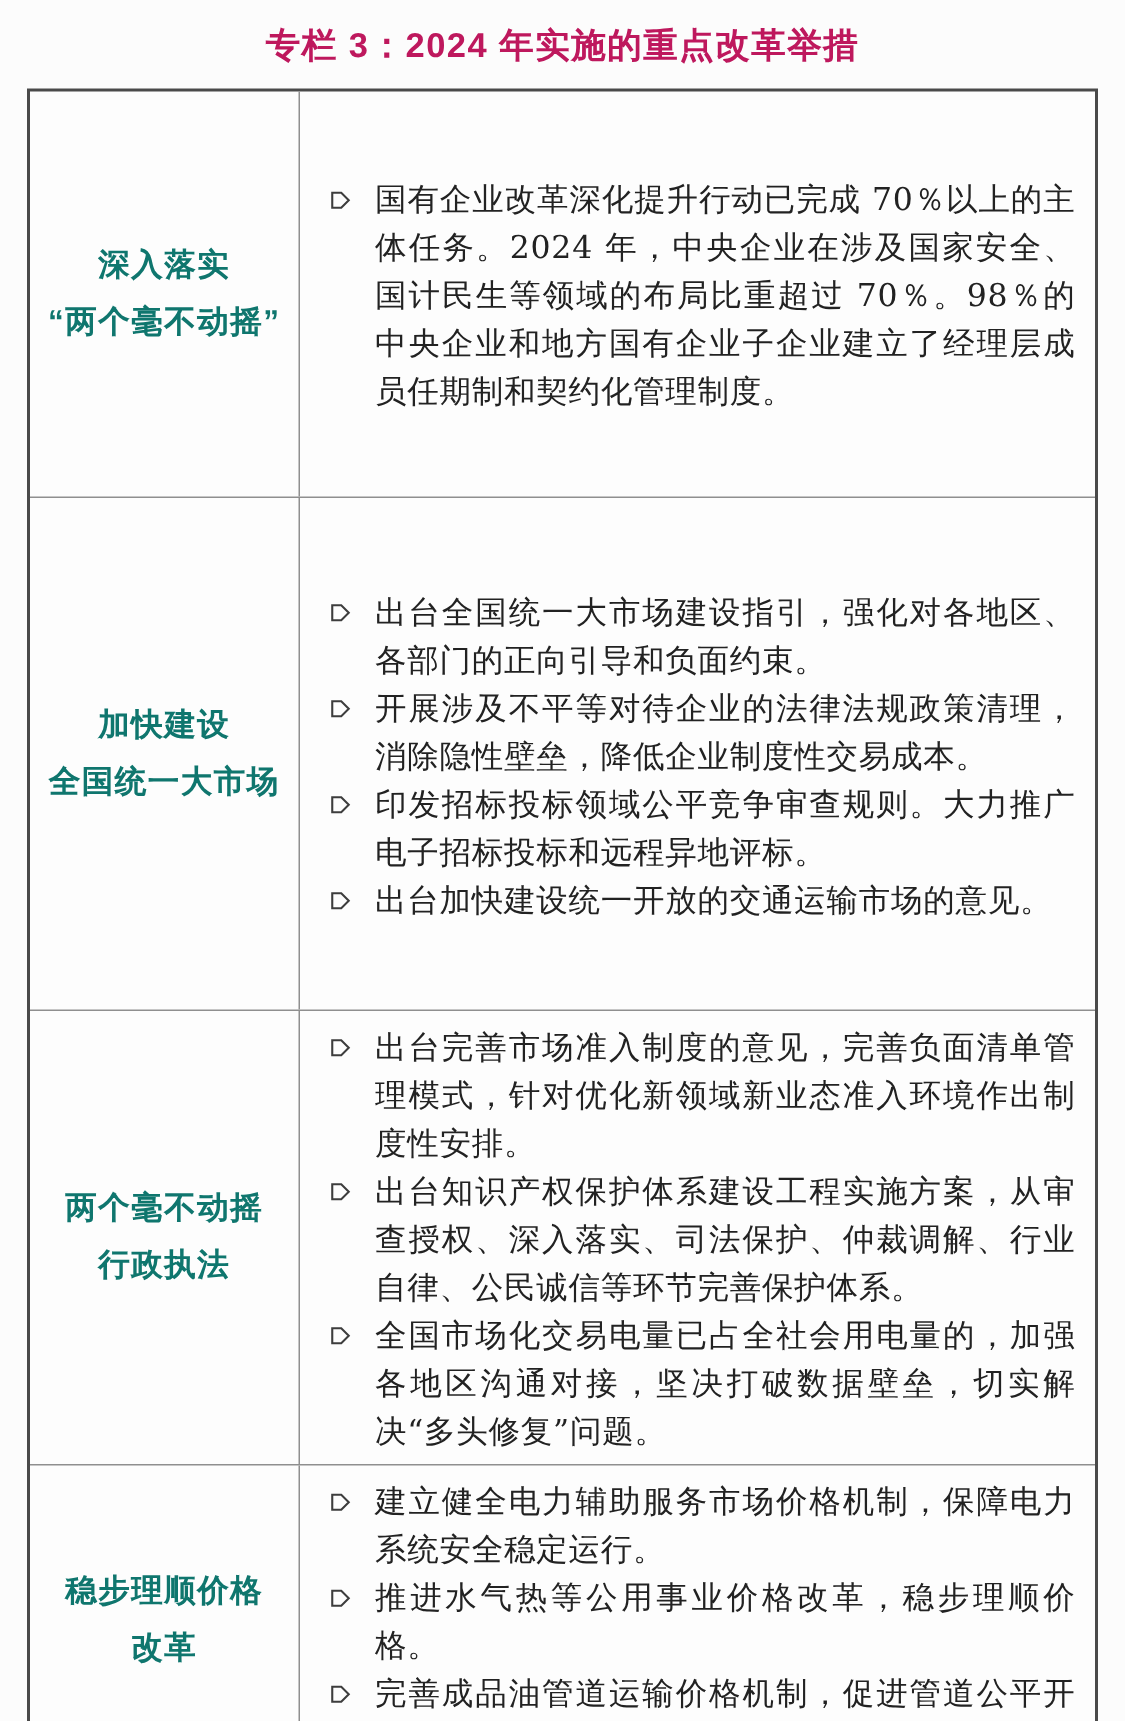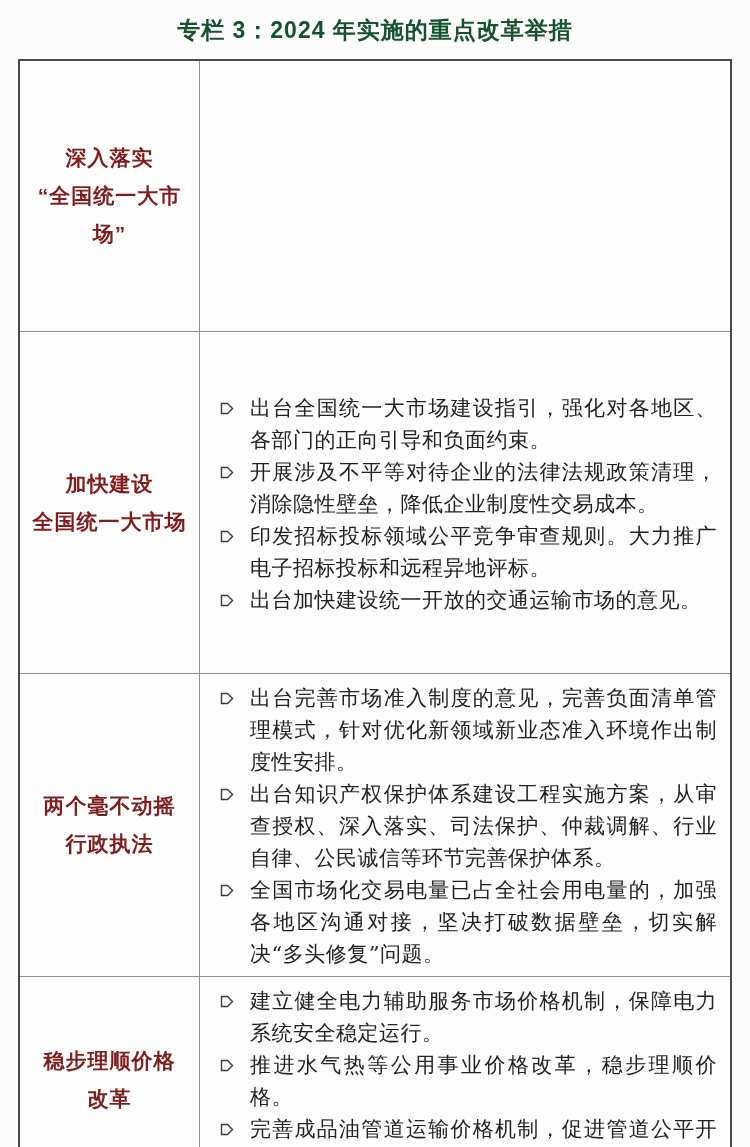--- a/index.html
+++ b/index.html
@@ -10,21 +10,21 @@
     color: #1c1c1c;
     font-family: "Liberation Sans", sans-serif;
   }
   .page { width: 750px; min-height: 1147px; }
   .page-title {
     text-align: center;
     font-weight: bold;
     font-size: 23px;
     letter-spacing: 1px;
     padding: 15px 0 13px 0;
-    color: #14532d;
+    color: #be185d;
   }
   .box-table {
     width: 714px;
     margin: 0 auto;
     border: 2px solid #4a4a4a;
     border-bottom-width: 3px;
     background: #fdfdfd;
   }
   .row {
     display: flex;
@@ -38,21 +38,21 @@
     display: flex;
     flex-direction: column;
     justify-content: center;
     align-items: center;
     text-align: center;
     font-weight: bold;
     font-size: 21px;
     line-height: 38px;
     letter-spacing: 1px;
     padding: 8px 4px;
-    color: #7f1d1d;
+    color: #0f766e;
   }
   .row-items {
     flex: 1 1 auto;
     display: flex;
     flex-direction: column;
     justify-content: center;
     padding: 8px 13px 6px 0;
   }
   .item { display: flex; align-items: flex-start; }
   .arrow-wrap {
@@ -82,23 +82,29 @@
 
 <div class="page">
 
   <div class="page-title">专栏 3：2024 年实施的重点改革举措</div>
 
   <div class="box-table">
 
     <div class="row r0">
       <div class="row-header">
         <span>深入落实</span>
-        <span>“全国统一大市场”</span>
+        <span>“两个毫不动摇”</span>
       </div>
       <div class="row-items">
+        <div class="item">
+          <span class="arrow-wrap"><svg width="17" height="19" viewBox="0 0 17 19">
+                <path d="M3.5 4.5 L9.5 4.5 L14.5 9.5 L9.5 14.5 L3.5 14.5 Z" fill="none" stroke="#3d3d3d" stroke-width="1.4"></path>
+              </svg></span>
+          <p class="item-text">国有企业改革深化提升行动已完成 70％以上的主体任务。2024 年，中央企业在涉及国家安全、国计民生等领域的布局比重超过 70％。98％的中央企业和地方国有企业子企业建立了经理层成员任期制和契约化管理制度。</p>
+        </div>
       </div>
     </div>
 
     <div class="row r1">
       <div class="row-header">
         <span>加快建设</span>
         <span>全国统一大市场</span>
       </div>
       <div class="row-items">
         <div class="item">

